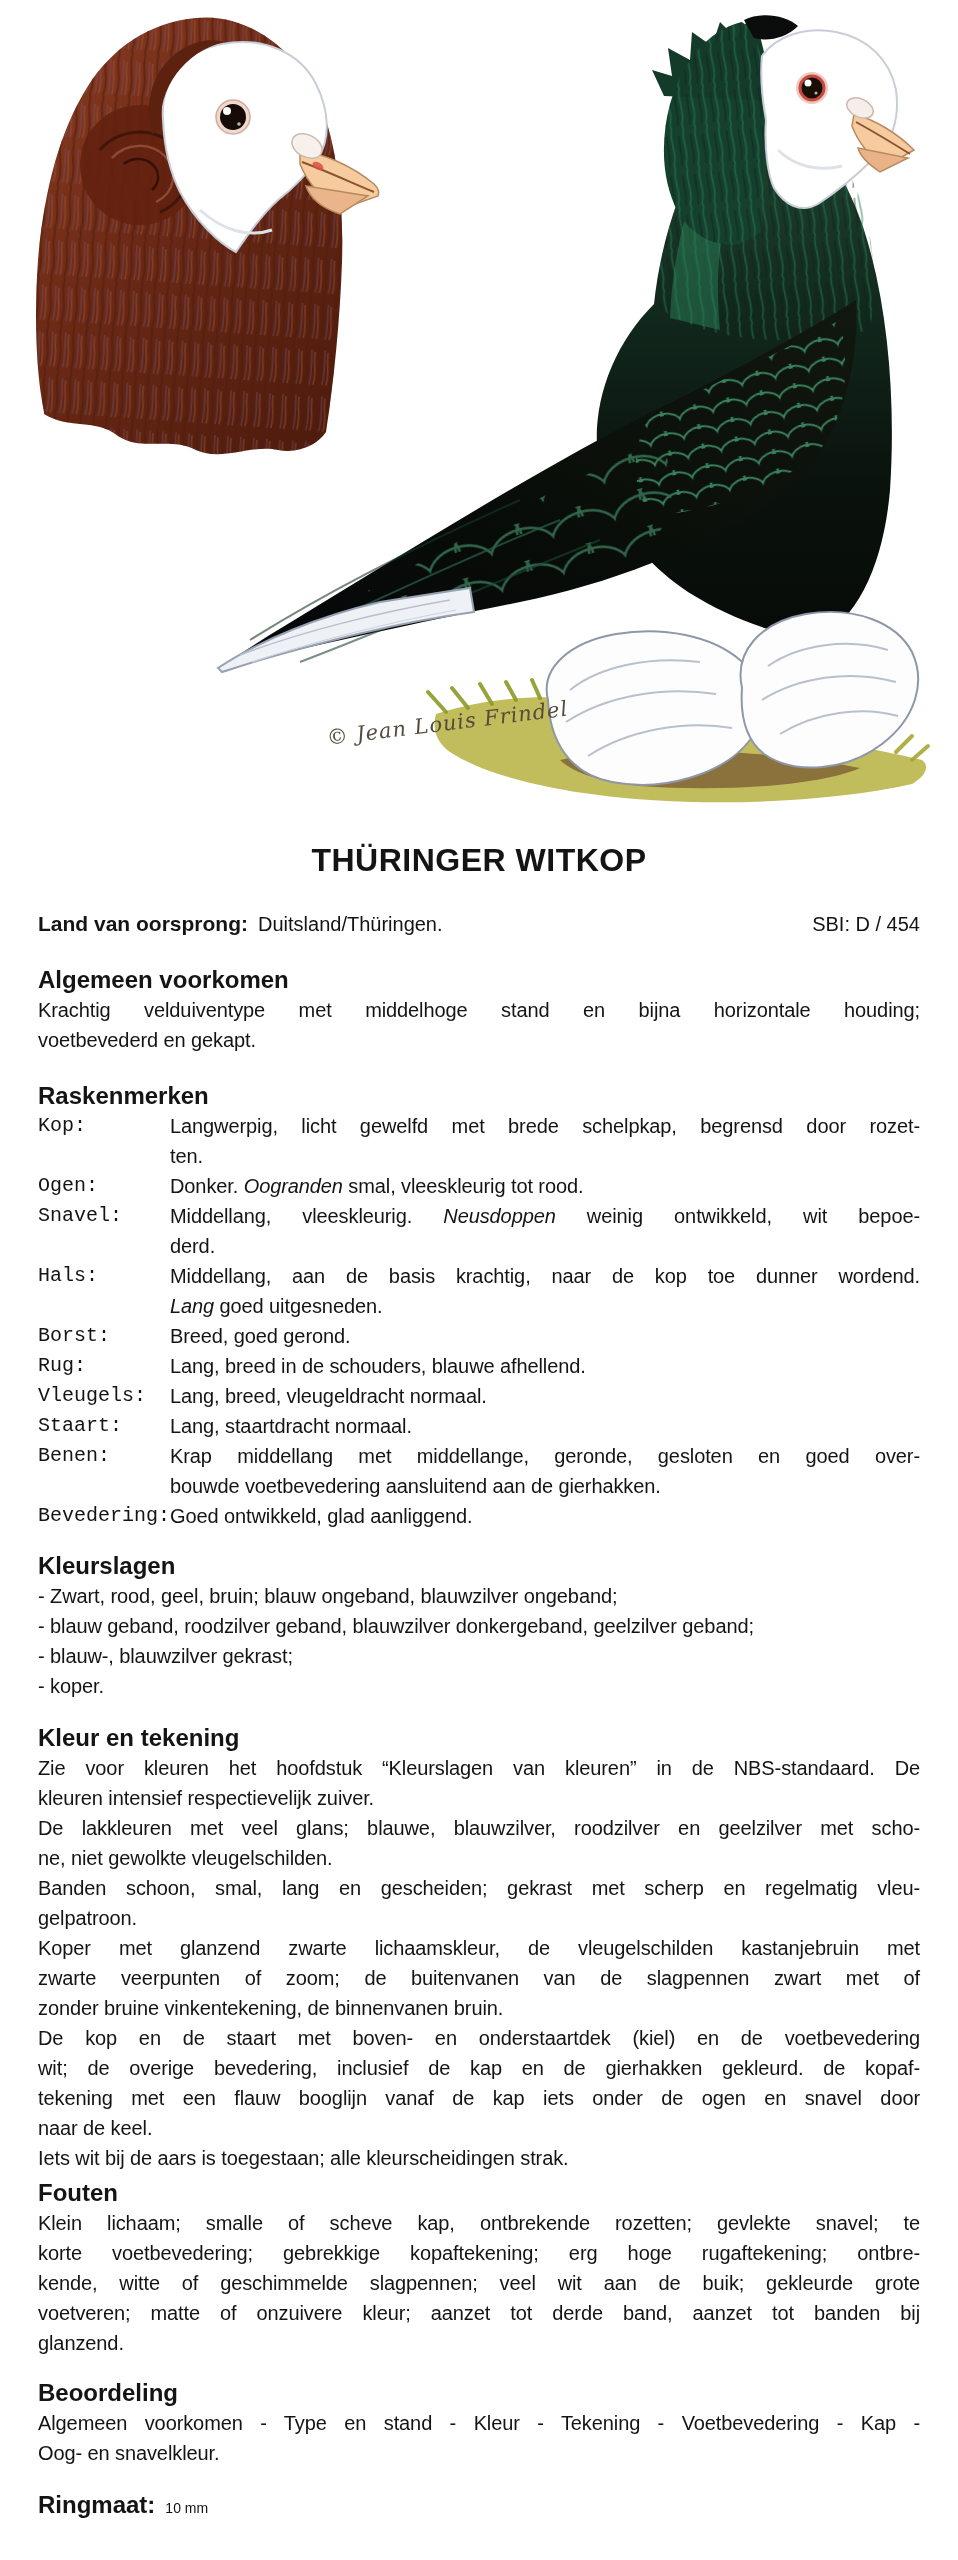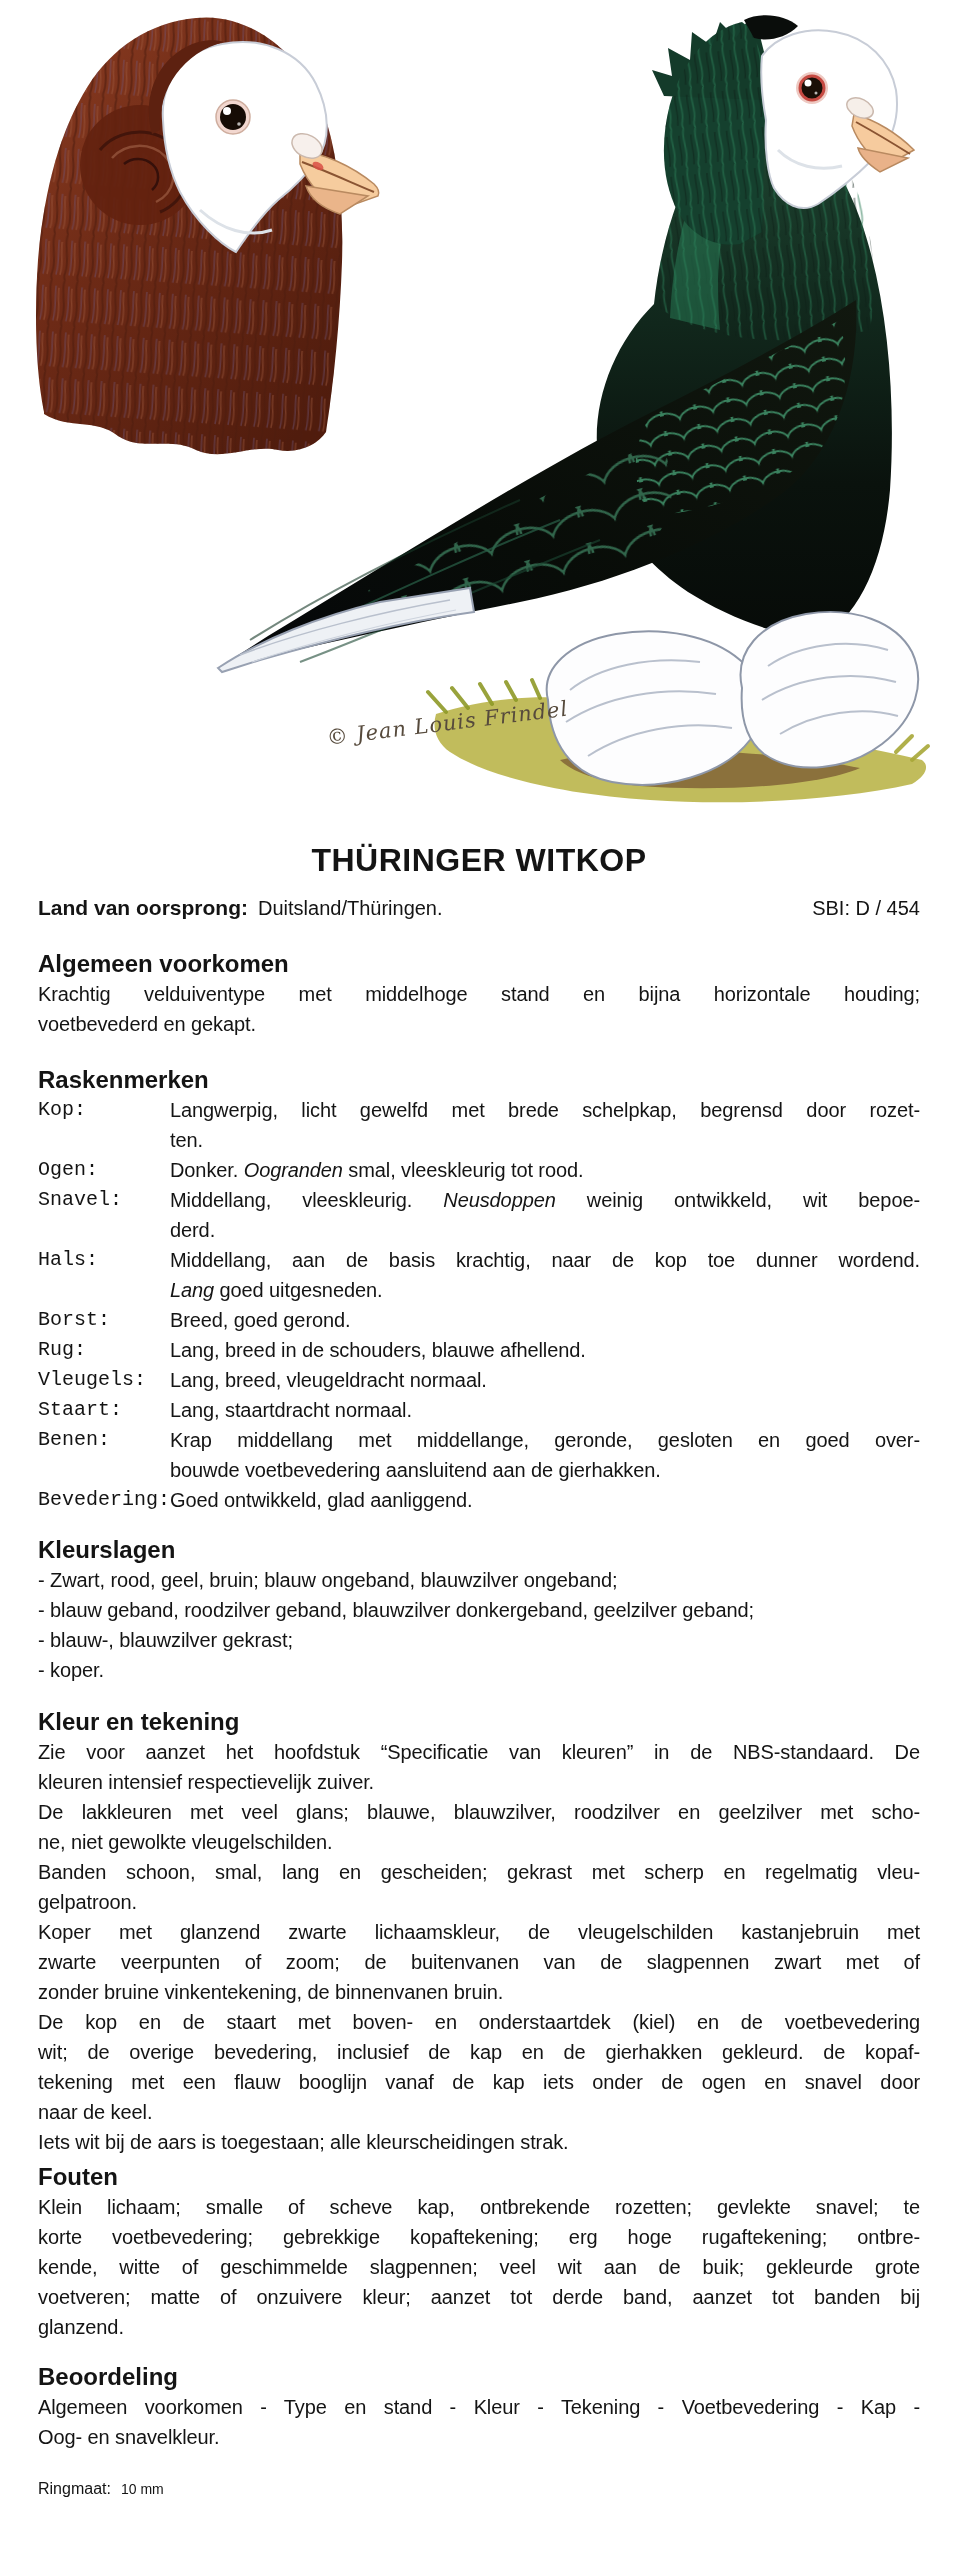--- a/index.html
+++ b/index.html
@@ -6,33 +6,33 @@
   body{width:958px;height:2560px;font-family:"Liberation Sans",sans-serif;color:#141414;
        -webkit-font-smoothing:antialiased;}
   .page{position:relative;width:958px;height:2560px;overflow:hidden;background:#fff;}
   .illustration{position:relative;width:958px;height:820px;background:#fff;}
   .illustration svg{display:block;}
   .signature{position:absolute;left:326px;top:712px;width:230px;
              font-family:"DejaVu Serif",serif;font-style:italic;font-size:21px;
              color:#564a3c;transform:rotate(-7deg);letter-spacing:1px;white-space:nowrap;}
   .content{padding:0 38px;}
   .title{margin:22px 0 0;text-align:center;font-size:32px;font-weight:700;letter-spacing:.5px;}
-  .origin-row{display:flex;align-items:center;margin-top:14px;font-size:20px;line-height:30px;}
+  .origin-row{display:flex;align-items:center;margin-top:30px;font-size:20px;line-height:30px;}
   .origin-label{font-weight:700;font-size:21px;}
   .origin-value{margin-left:10px;}
   .sbi{margin-left:auto;}
   .h{font-size:24px;font-weight:700;line-height:30px;margin:0;}
   .sec-algemeen{margin-top:26px;}
   .sec-rask{margin-top:26px;}
   .sec-kleurslagen{margin-top:20px;}
   .sec-kleurtek{margin-top:22px;}
   .sec-fouten{margin-top:5px;}
   .sec-beoordeling{margin-top:20px;}
   .ringmaat-row{margin-top:22px;display:flex;align-items:baseline;}
-  .ringmaat-label{font-size:16px;font-weight:400;line-height:30px;}
+  .ringmaat-label{font-size:24px;font-weight:700;line-height:30px;}
   .ringmaat-value{font-size:14px;margin-left:10px;line-height:30px;}
   .line{font-size:20px;line-height:30px;letter-spacing:-.1px;}
   .line.j{text-align:justify;text-align-last:justify;}
   em{font-style:italic;}
   .rask-row{display:flex;}
   .rask-label{width:132px;flex:none;font-size:20px;line-height:30px;font-family:Liberation Mono, monospace;}
   .rask-desc{flex:1;min-width:0;}
 </style>
 </head>
 <body>
@@ -293,21 +293,21 @@
           <div class="line">- Zwart, rood, geel, bruin; blauw ongeband, blauwzilver ongeband;</div>
           <div class="line">- blauw geband, roodzilver geband, blauwzilver donkergeband, geelzilver geband;</div>
           <div class="line">- blauw-, blauwzilver gekrast;</div>
           <div class="line">- koper.</div>
         </div>
     </div>
 
     <div class="sec-kleurtek">
       <h2 class="h">Kleur en tekening</h2>
       <div>
-          <div class="line j">Zie voor aanzet het hoofdstuk “Specificatie van kleuren” in de NBS-standaard. De</div>
+          <div class="line j">Zie voor kleuren het hoofdstuk “Kleurslagen van kleuren” in de NBS-standaard. De</div>
           <div class="line">kleuren intensief respectievelijk zuiver.</div>
           <div class="line j">De lakkleuren met veel glans; blauwe, blauwzilver, roodzilver en geelzilver met scho-</div>
           <div class="line">ne, niet gewolkte vleugelschilden.</div>
           <div class="line j">Banden schoon, smal, lang en gescheiden; gekrast met scherp en regelmatig vleu-</div>
           <div class="line">gelpatroon.</div>
           <div class="line j">Koper met glanzend zwarte lichaamskleur, de vleugelschilden kastanjebruin met</div>
           <div class="line j">zwarte veerpunten of zoom; de buitenvanen van de slagpennen zwart met of</div>
           <div class="line">zonder bruine vinkentekening, de binnenvanen bruin.</div>
           <div class="line j">De kop en de staart met boven- en onderstaartdek (kiel) en de voetbevedering</div>
           <div class="line j">wit; de overige bevedering, inclusief de kap en de gierhakken gekleurd. de kopaf-</div>

